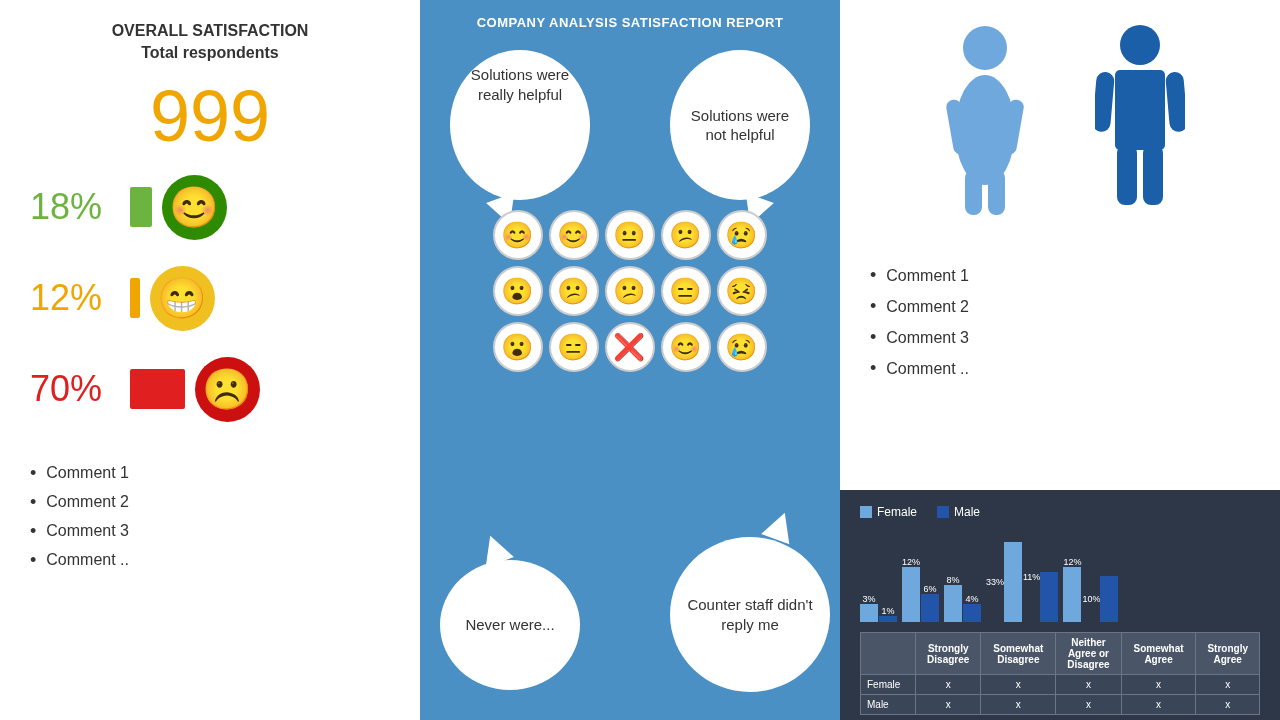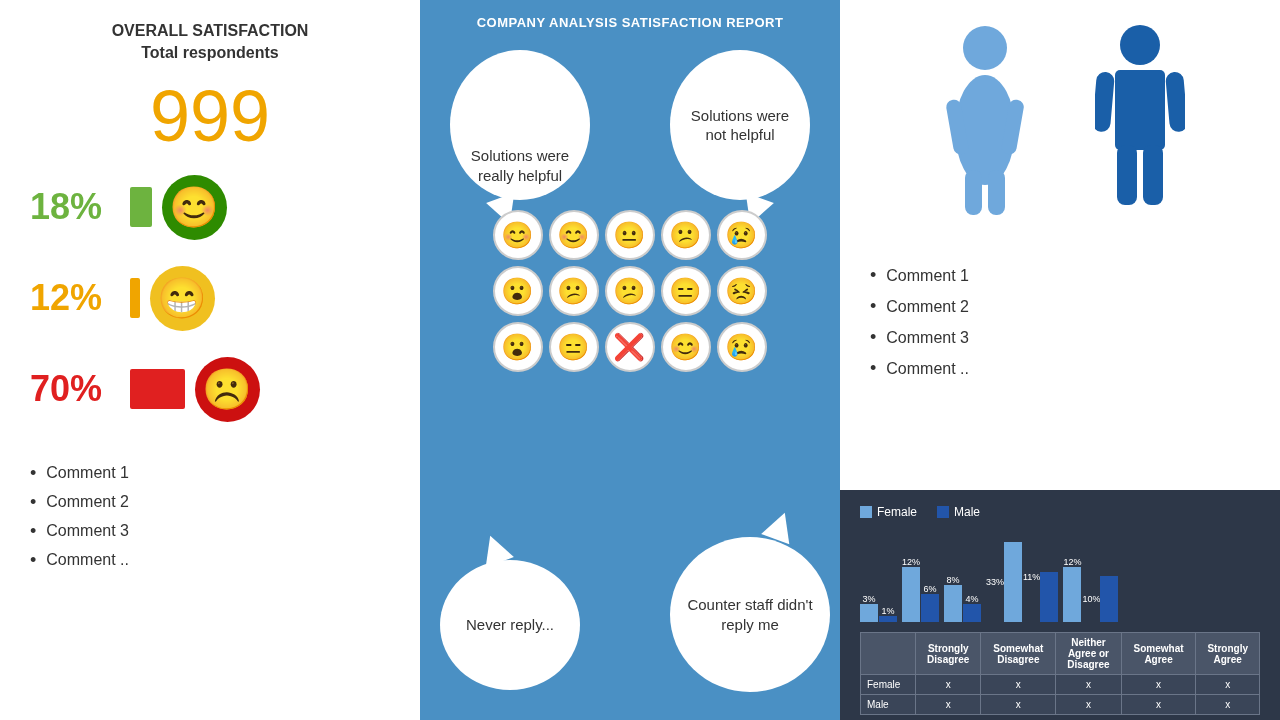--- a/index.html
+++ b/index.html
@@ -38,21 +38,21 @@
       margin: 5px 0;
     }
     .satisfaction-row {
       display: flex;
       align-items: center;
       gap: 10px;
       margin: 8px 0;
     }
     .pct-label {
       font-size: 36px;
-      font-weight: bold;
+      font-weight: normal;
       min-width: 90px;
     }
     .pct-green { color: #6db33f; }
     .pct-yellow { color: #f0a500; }
     .pct-red { color: #e02020; }
     .bar-rect {
       width: 30px;
       height: 40px;
       border-radius: 2px;
     }
@@ -97,21 +97,21 @@
     
     .speech-bubble-left {
       position: absolute;
       top: 50px;
       left: 30px;
       background: #fff;
       border-radius: 50%;
       width: 140px;
       height: 150px;
       display: flex;
-      align-items: flex-end;
+      align-items: flex-start;
       justify-content: center;
       text-align: center;
       font-size: 15px;
       font-weight: normal;
       color: #333;
       padding: 15px;
       line-height: 1.3;
     }
     .speech-bubble-left::after {
       content: '';
@@ -419,21 +419,21 @@
     <div class="emoji-cell">😑</div>
     <div class="emoji-cell">😣</div>
     <div class="emoji-cell">😮</div>
     <div class="emoji-cell">😑</div>
     <div class="emoji-cell">❌</div>
     <div class="emoji-cell">😊</div>
     <div class="emoji-cell">😢</div>
   </div>
 
   <div class="speech-bubble-bottom-left">
-    <span>Never reply...</span>
+    <span>Never were...</span>
   </div>
 
   <div class="speech-bubble-bottom-right">
     <span>Counter staff didn't reply me</span>
   </div>
 </div>
 
 <div class="right-panel">
   <div class="right-top">
 

